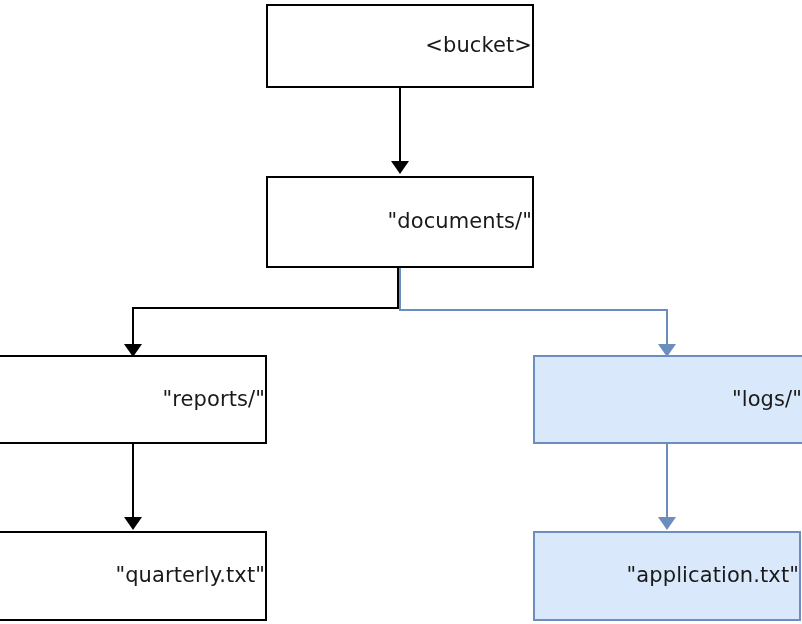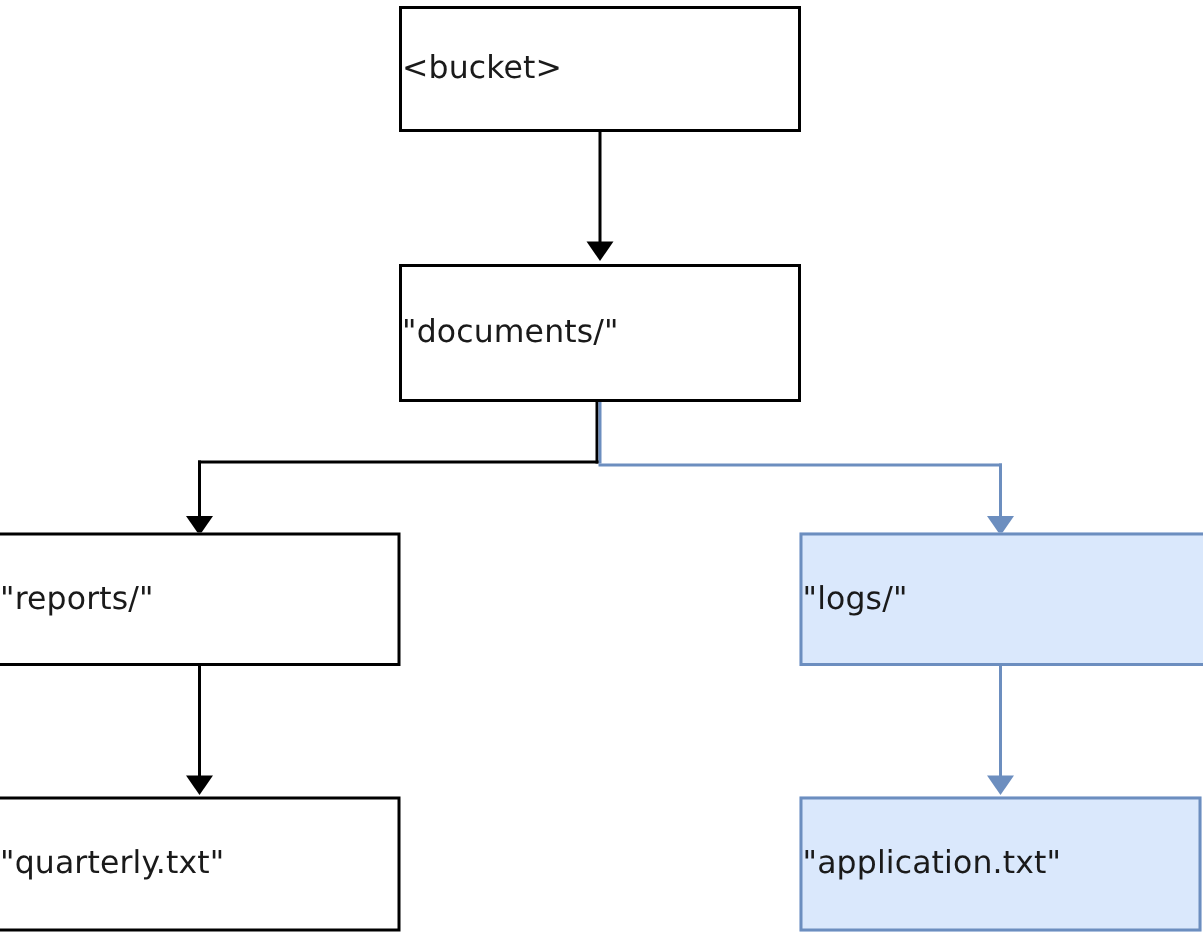--- a/index.html
+++ b/index.html
@@ -13,21 +13,21 @@
     height: 624px;
     background: #ffffff;
     overflow: hidden;
     font-family: "DejaVu Sans", "Liberation Sans", sans-serif;
   }
   .node {
     position: absolute;
     box-sizing: border-box;
     display: flex;
     align-items: center;
-    justify-content: flex-start;
+    justify-content: flex-end;
     text-align: center;
     font-size: 21px;
     line-height: 1.2;
     letter-spacing: 0.1px;
     color: #1a1a1a;
     white-space: nowrap;
   }
   .node-plain {
     background: #ffffff;
     border: 2px solid #000000;

